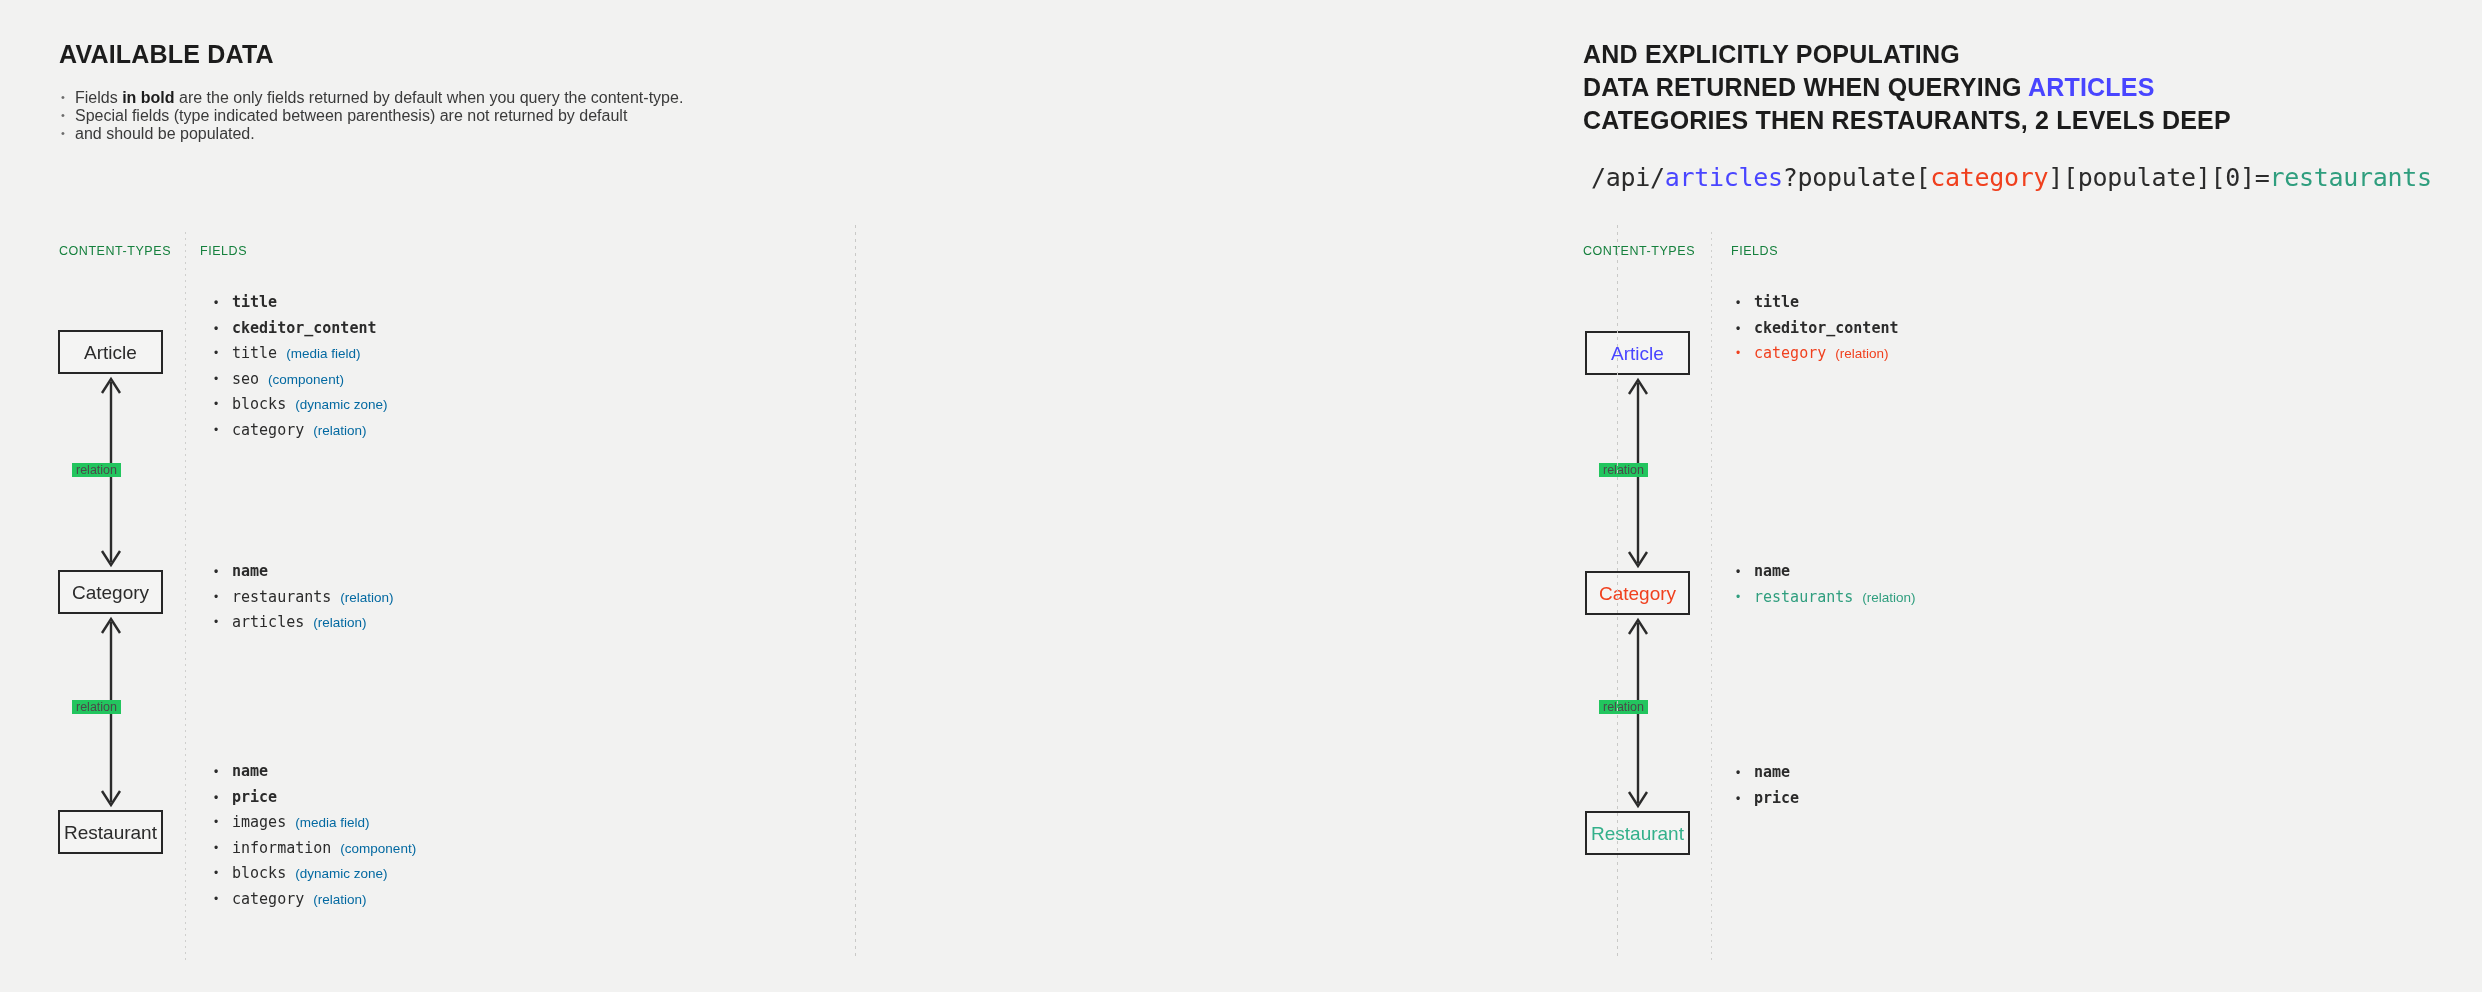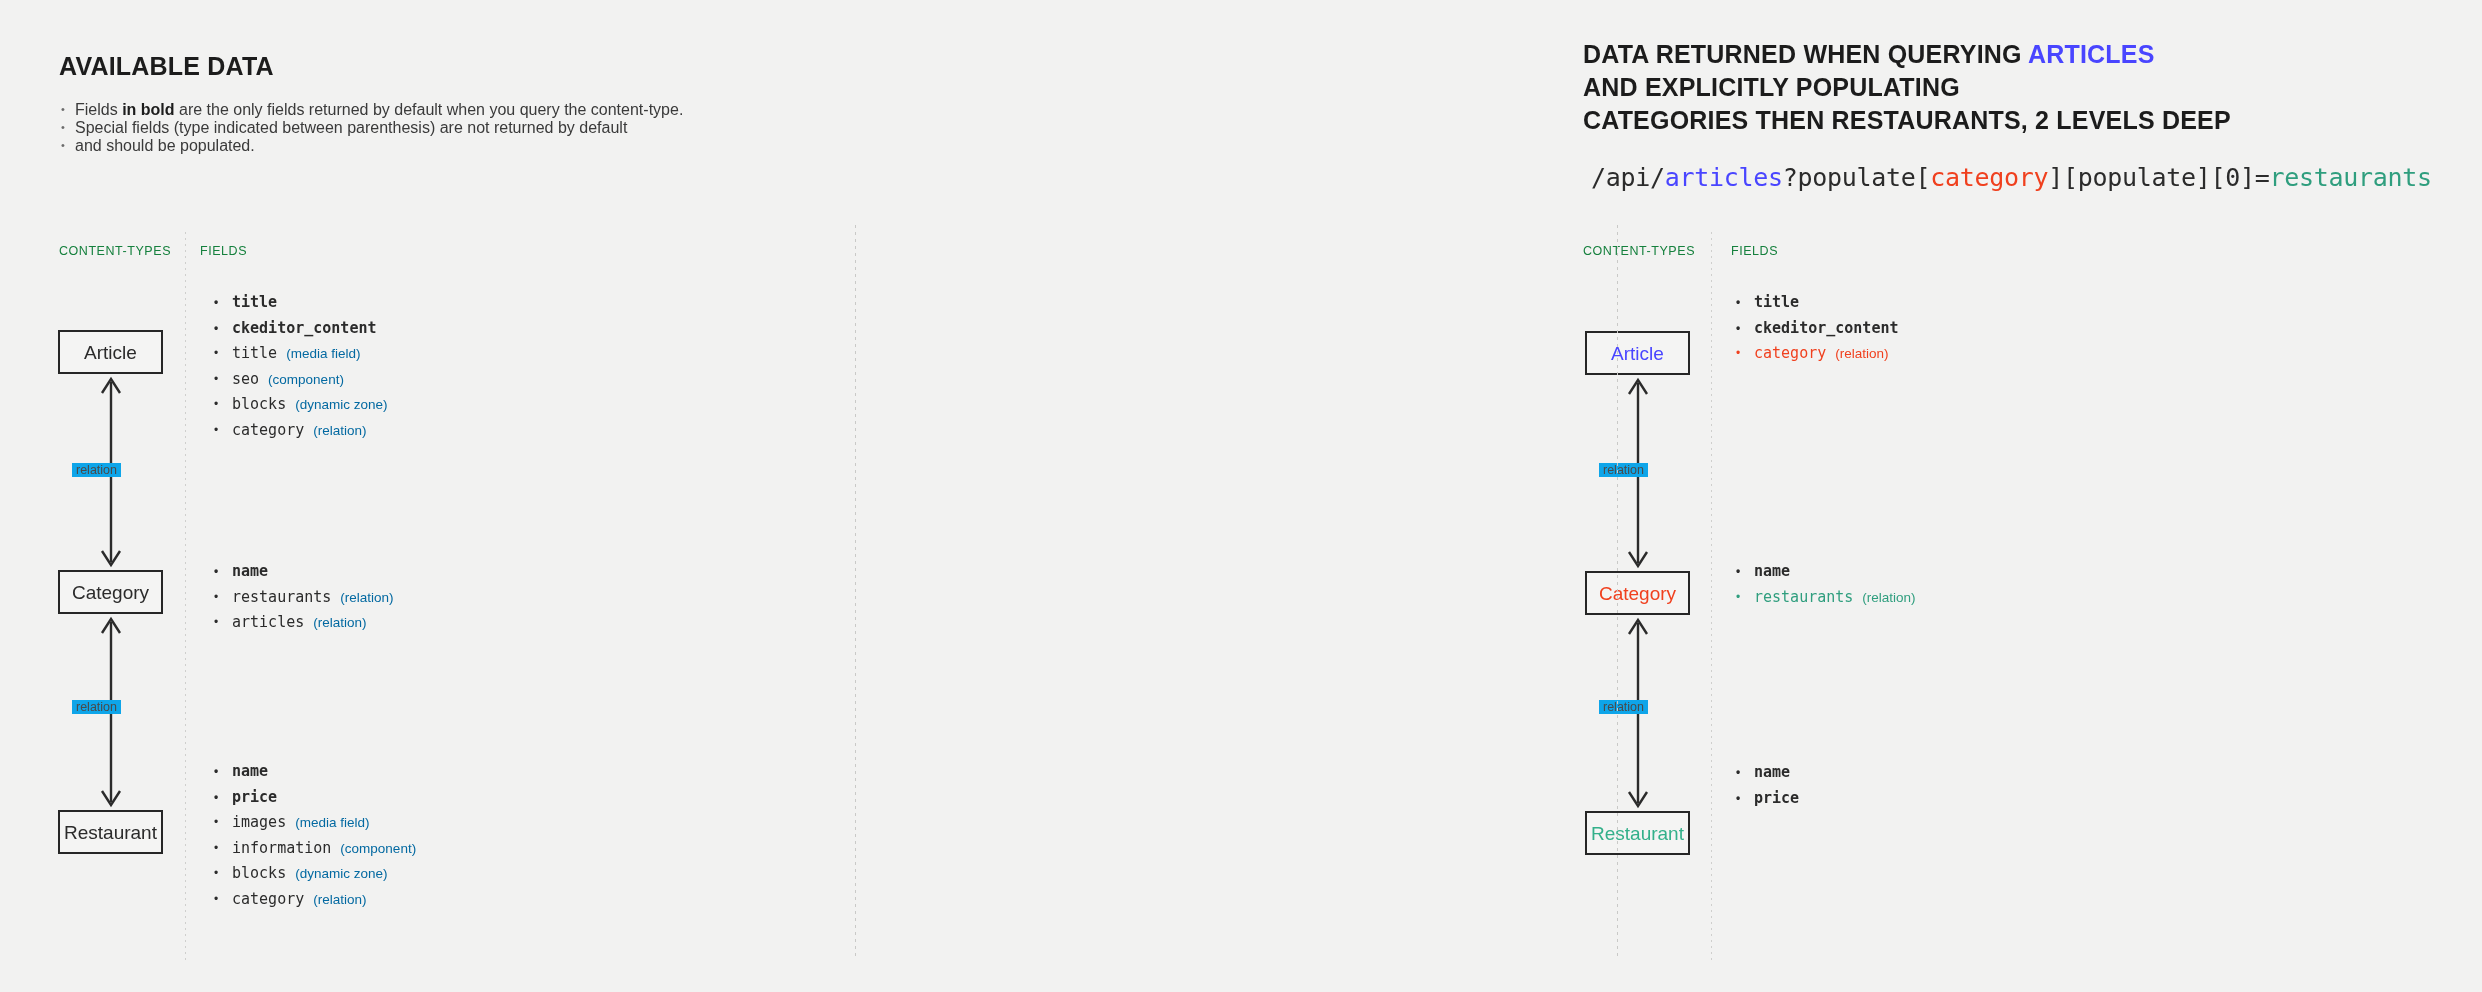--- a/index.html
+++ b/index.html
@@ -21,21 +21,21 @@
   .panel-divider{
     position:absolute;top:225px;height:735px;width:1px;
     background-image:linear-gradient(to bottom,#c9c9c7 0 3px, transparent 3px 7px);
     background-size:1px 7px;
   }
   #div-1{left:855px;}
   #div-2{left:1617px;}
 
   
   .heading{position:absolute;}
-  #head-0{left:59px;top:50px;}
+  #head-0{left:59px;top:38px;}
   #head-1{left:728px;top:38px;}
 
   .title{
     font-size:25px;font-weight:bold;letter-spacing:.2px;
     line-height:33px;color:#1c1c1c;margin:0;
     white-space:nowrap;
   }
   .title .accent-blue{color:#4945ff;}
 
   .bullets{margin:18px 0 0 0;padding:0;list-style:none;}
@@ -84,21 +84,21 @@
   }
   .node.blue{color:#4945ff;}
   .node.red{color:#f0401e;}
   .node.green{color:#33b08a;}
 
   
   .arrow{position:absolute;width:26px;}
   .arrow svg{display:block;}
   .arrow-label{
     position:absolute;font-size:12.5px;color:#4a4a4a;
-    white-space:nowrap;background:#0ea5e9;padding:0 4px;
+    white-space:nowrap;background:#22c55e;padding:0 4px;
   }
 
   
   .fields{position:absolute;margin:0;padding:0;list-style:none;}
   .fields li{
     position:relative;padding-left:19px;
     line-height:25.5px;white-space:nowrap;
     font-family:"DejaVu Sans Mono","Liberation Mono",monospace;
     font-size:15px;color:#2b2b2b;
   }
@@ -187,24 +187,24 @@
         <li class="c-dark"><span>images</span><span class="type">(media field)</span></li>
         <li class="c-dark"><span>information</span><span class="type">(component)</span></li>
         <li class="c-dark"><span>blocks</span><span class="type">(dynamic zone)</span></li>
         <li class="c-dark"><span>category</span><span class="type">(relation)</span></li>
       </ul>
   </div>
 
   <div class="panel-divider" id="div-1"></div>
   <div class="panel" id="panel-1">
     <div class="heading" id="head-1">
+      <div class="title">AND EXPLICITLY POPULATING</div>
       <div class="title">
         <span>DATA RETURNED WHEN QUERYING </span><span class="accent-blue">ARTICLES</span>
       </div>
-      <div class="title">AND EXPLICITLY POPULATING</div>
       <div class="title">CATEGORIES THEN RESTAURANTS, 2 LEVELS DEEP</div>
       <div class="endpoint"><span>/api/</span><span class="c-blue">articles</span><span>?populate[</span><span class="c-red">category</span><span>][populate][0]=</span><span class="c-green">restaurants</span></div>
     </div>
 
     <div class="col-label" style="left:728px;top:244px;">CONTENT-TYPES</div>
     <div class="col-label" style="left:876px;top:244px;">FIELDS</div>
     <div class="inner-rule" style="left:856px;top:232px;height:728px;"></div>
 
     <div class="node blue" style="left:730px;top:331px;">
         <span>Article</span>

